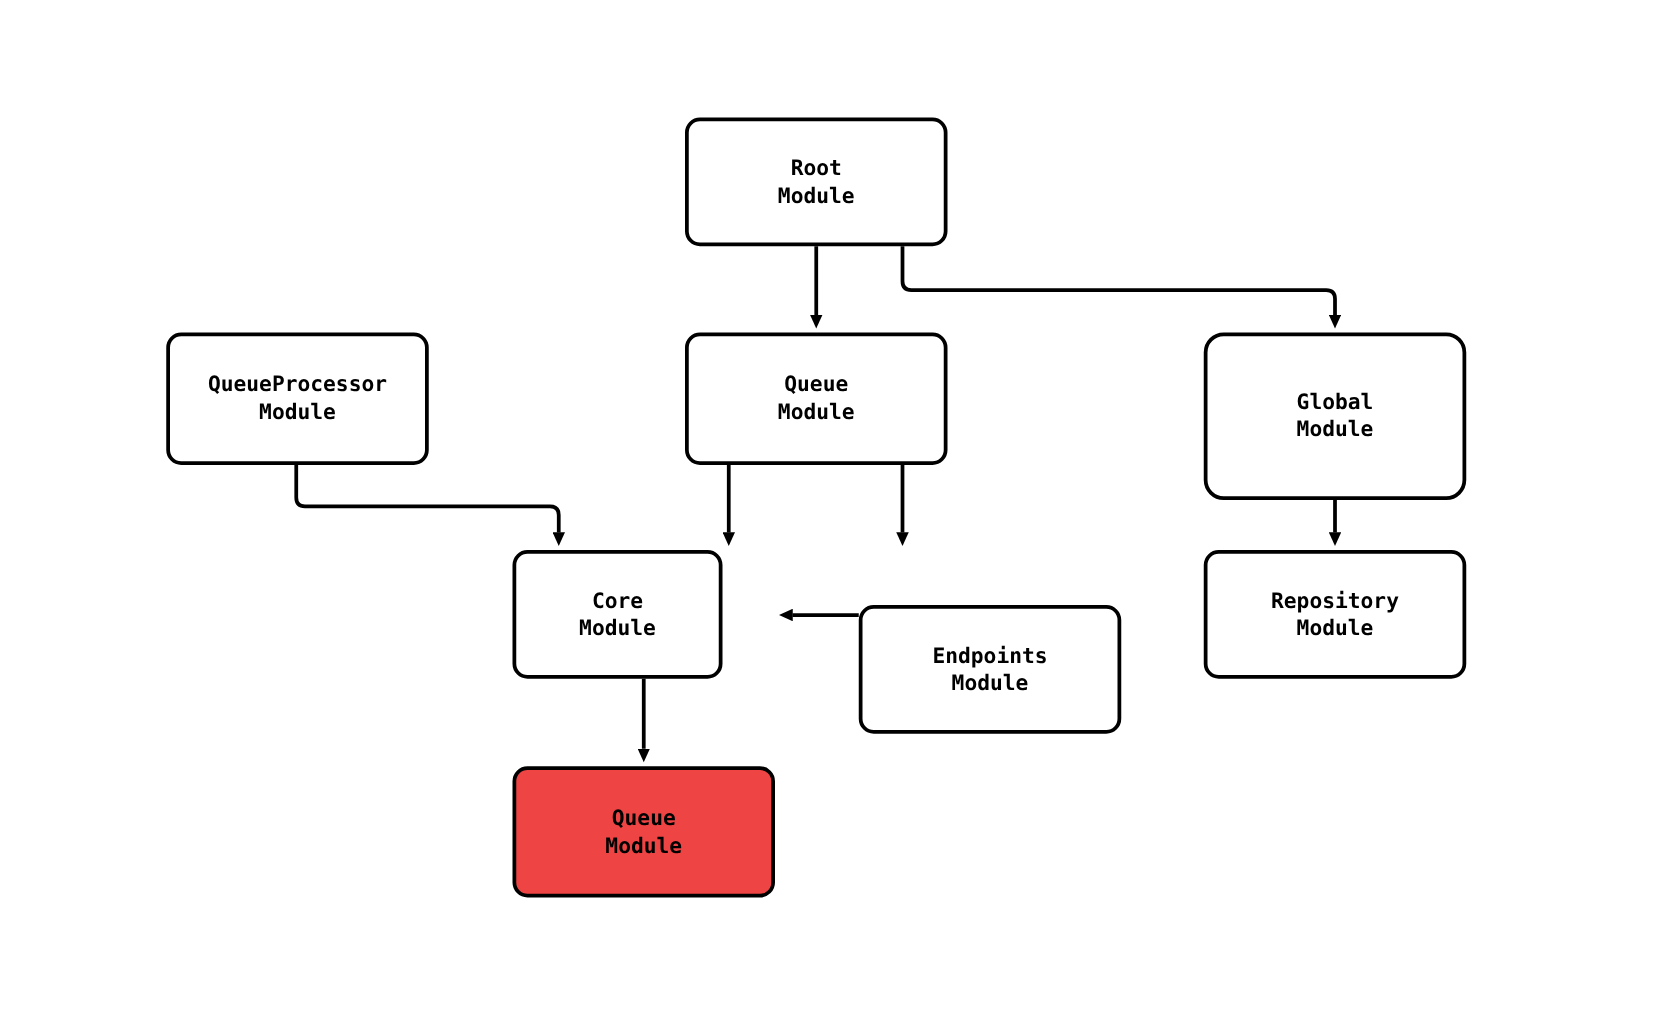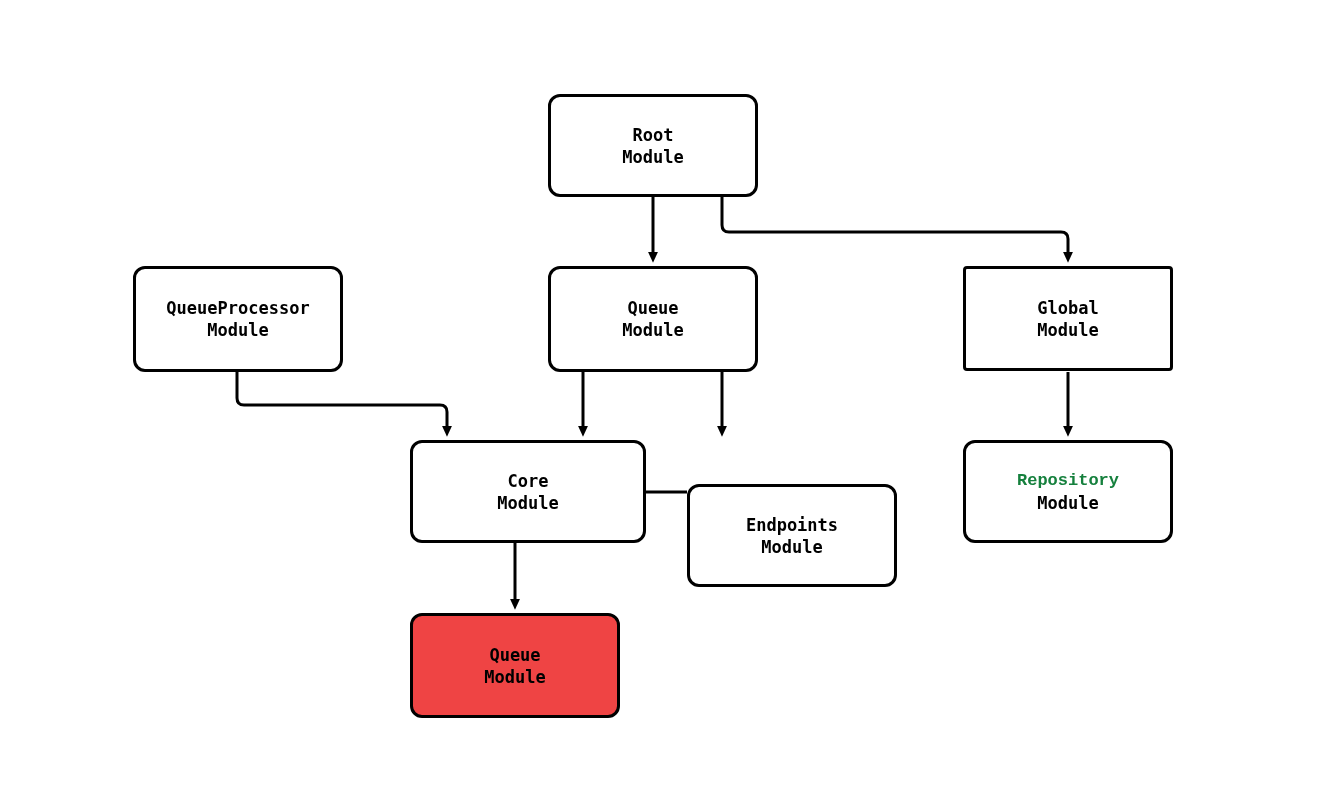--- a/index.html
+++ b/index.html
@@ -77,37 +77,37 @@
   <div class="node" style="left: 133px; top: 266px; width: 210px; height: 106px; background: rgb(255, 255, 255); border: 3px solid rgb(0, 0, 0); border-radius: 12px;">
     <span class="node-label" style="color: rgb(0, 0, 0);">QueueProcessor</span>
     <span class="node-label" style="color: rgb(0, 0, 0);">Module</span>
   </div>
 
   <div class="node" style="left: 548px; top: 266px; width: 210px; height: 106px; background: rgb(255, 255, 255); border: 3px solid rgb(0, 0, 0); border-radius: 12px;">
     <span class="node-label" style="color: rgb(0, 0, 0);">Queue</span>
     <span class="node-label" style="color: rgb(0, 0, 0);">Module</span>
   </div>
 
-  <div class="node" style="left: 963px; top: 266px; width: 210px; height: 105px; background: rgb(255, 255, 255); border: 3px solid rgb(0, 0, 0); border-radius: 4px; align-items: center;">
+  <div class="node" style="left: 963px; top: 266px; width: 210px; height: 134px; background: rgb(255, 255, 255); border: 3px solid rgb(0, 0, 0); border-radius: 16px; align-items: center;">
     <span class="node-label" style="color: rgb(0, 0, 0);">Global</span>
     <span class="node-label" style="color: rgb(0, 0, 0);">Module</span>
   </div>
 
-  <div class="node" style="left: 410px; top: 440px; width: 236px; height: 103px; background: rgb(255, 255, 255); border: 3px solid rgb(0, 0, 0); border-radius: 12px;">
+  <div class="node" style="left: 410px; top: 440px; width: 168px; height: 103px; background: rgb(255, 255, 255); border: 3px solid rgb(0, 0, 0); border-radius: 12px;">
     <span class="node-label" style="color: rgb(0, 0, 0);">Core</span>
     <span class="node-label" style="color: rgb(0, 0, 0);">Module</span>
   </div>
 
   <div class="node" style="left: 687px; top: 440px; width: 210px; height: 103px; background: rgb(255, 255, 255); border: 3px solid rgb(0, 0, 0); border-radius: 12px; margin-top: 44px;">
     <span class="node-label" style="color: rgb(0, 0, 0);">Endpoints</span>
     <span class="node-label" style="color: rgb(0, 0, 0);">Module</span>
   </div>
 
   <div class="node" style="left: 963px; top: 440px; width: 210px; height: 103px; background: rgb(255, 255, 255); border: 3px solid rgb(0, 0, 0); border-radius: 12px;">
-    <span class="node-label" style="color: #15803d; font-family: Liberation Mono, monospace;">Repository</span>
+    <span class="node-label" style="color: #000000;">Repository</span>
     <span class="node-label" style="color: rgb(0, 0, 0);">Module</span>
   </div>
 
   <div class="node" style="left: 410px; top: 613px; width: 210px; height: 105px; background: #ef4444; border: 3px solid rgb(0, 0, 0); border-radius: 12px;">
     <span class="node-label" style="color: rgb(0, 0, 0);">Queue</span>
     <span class="node-label" style="color: rgb(0, 0, 0);">Module</span>
   </div>
 
 </div>
 

